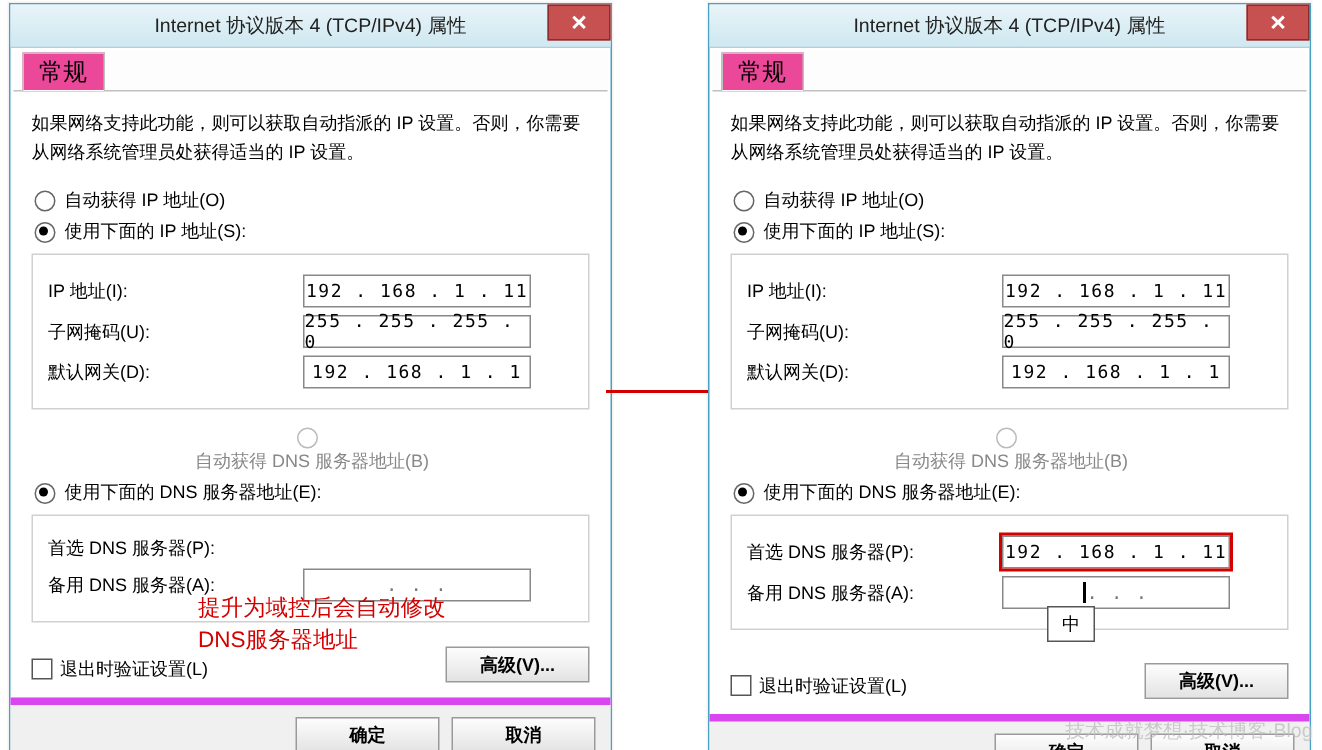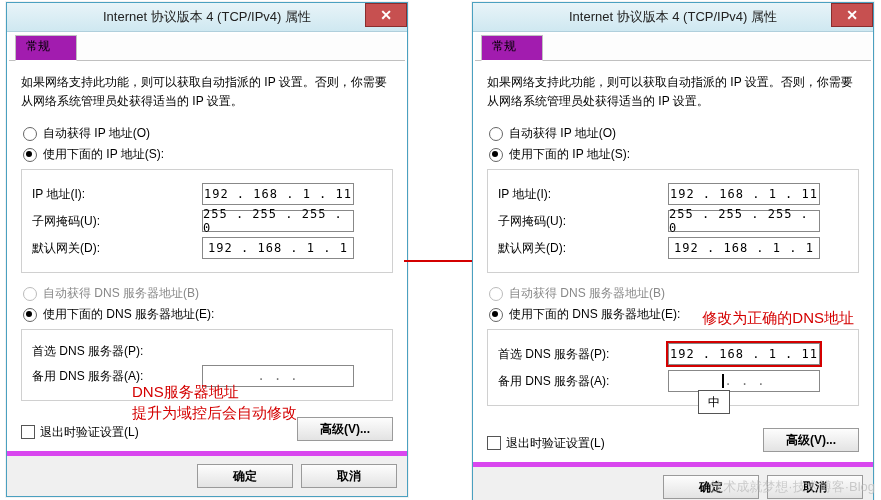--- a/index.html
+++ b/index.html
@@ -55,25 +55,25 @@
     border-bottom: 1px solid #c0c0c0;
     background: #fdfdfd;
     position: relative;
     margin: 2px 2px 0 2px;
   }
   .tab {
     position: absolute;
     left: 6px;
     bottom: -1px;
     height: 22px;
-    background: #a21caf;
+    background: #ec4899;
     border: 1px solid #c0c0c0;
     border-bottom: 1px solid #fff;
-    padding: 2px 26px 0 10px;
-    font-size: 12px;
+    padding: 2px 11px 0 10px;
+    font-size: 16px;
   }
   .body {
     padding: 12px 14px 10px 14px;
   }
   .desc {
     line-height: 1.6;
     margin-bottom: 14px;
   }
   .radio-row {
     display: flex;
@@ -192,21 +192,21 @@
     right: 6px;
     bottom: 4px;
     text-align: right;
     color: #d0d0d0;
     opacity: 0.75;
     pointer-events: none;
     font-family: Arial, sans-serif;
   }
   .watermark .big { font-size: 26px; font-weight: bold; letter-spacing: 0.5px; color:#cfcfcf; }
   .watermark .small { font-size: 13px; color:#bcbcbc; margin-top:-4px; }
-  .disabled-text { color:#888; }
+  .disabled-text { color:#888;flex-direction:column; }
 </style>
 </head>
 <body>
 
 <div class="dialog left">
   <div class="titlebar">
     <span class="title">Internet 协议版本 4 (TCP/IPv4) 属性</span>
     <div class="close-btn">
         <span>✕</span>
       </div>
@@ -250,22 +250,22 @@
     </div>
     <div class="group dns-group">
       <div class="ip-row highlight-row red">
         <span class="ip-label">首选 DNS 服务器(P):</span>
       </div>
       <div class="ip-row">
         <span class="ip-label">备用 DNS 服务器(A):</span>
         <span class="ip-input empty"> .       .       . </span>
       </div>
       <div class="red-annot" style="left:110px; top:52px;">
+        <div>提升为域控后会自动修改</div>
         <div>DNS服务器地址</div>
-        <div>提升为域控后会自动修改</div>
       </div>
     </div>
 
     <div style="display:flex; align-items:center; justify-content:space-between;">
       <div class="checkbox-row">
         <span class="checkbox"></span>
         <span>退出时验证设置(L)</span>
       </div>
       <div class="adv-row">
         <span class="btn">高级(V)...</span>
@@ -321,23 +321,20 @@
 
     <div class="radio-row disabled-text">
       <span class="radio disabled"></span>
       <span>自动获得 DNS 服务器地址(B)</span>
     </div>
     <div class="radio-row">
       <span class="radio checked"></span>
       <span>使用下面的 DNS 服务器地址(E):</span>
     </div>
     <div class="group dns-group">
-      <div class="red-annot" style="right:4px; top:-22px;">
-        <div>修改为正确的DNS地址</div>
-      </div>
       <div class="ip-row highlight-row red">
         <span class="ip-label">首选 DNS 服务器(P):</span>
         <span class="ip-input">192 . 168 .  1  . 11</span>
       </div>
       <div class="ip-row">
         <span class="ip-label">备用 DNS 服务器(A):</span>
         <span class="ip-input empty">
             <span class="caret-mark"></span>
             <span> .       .       . </span>
           </span>

